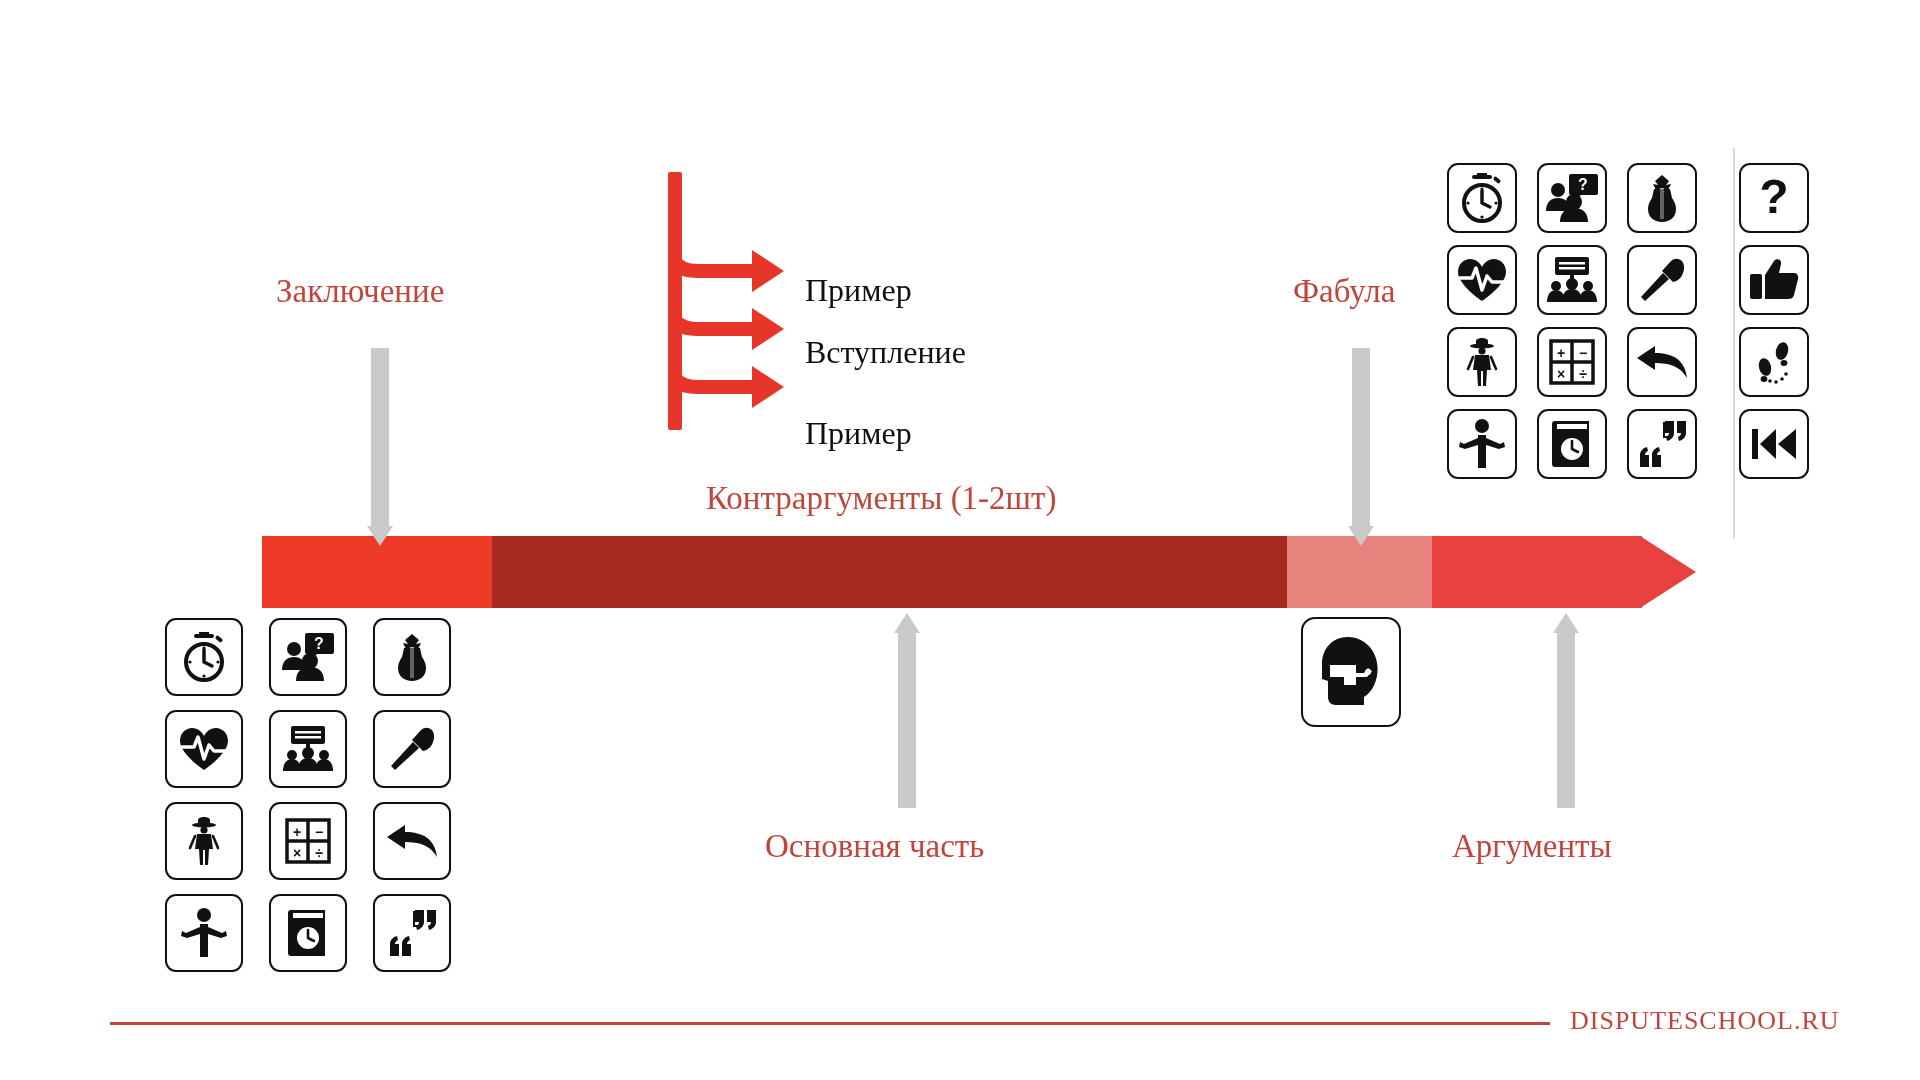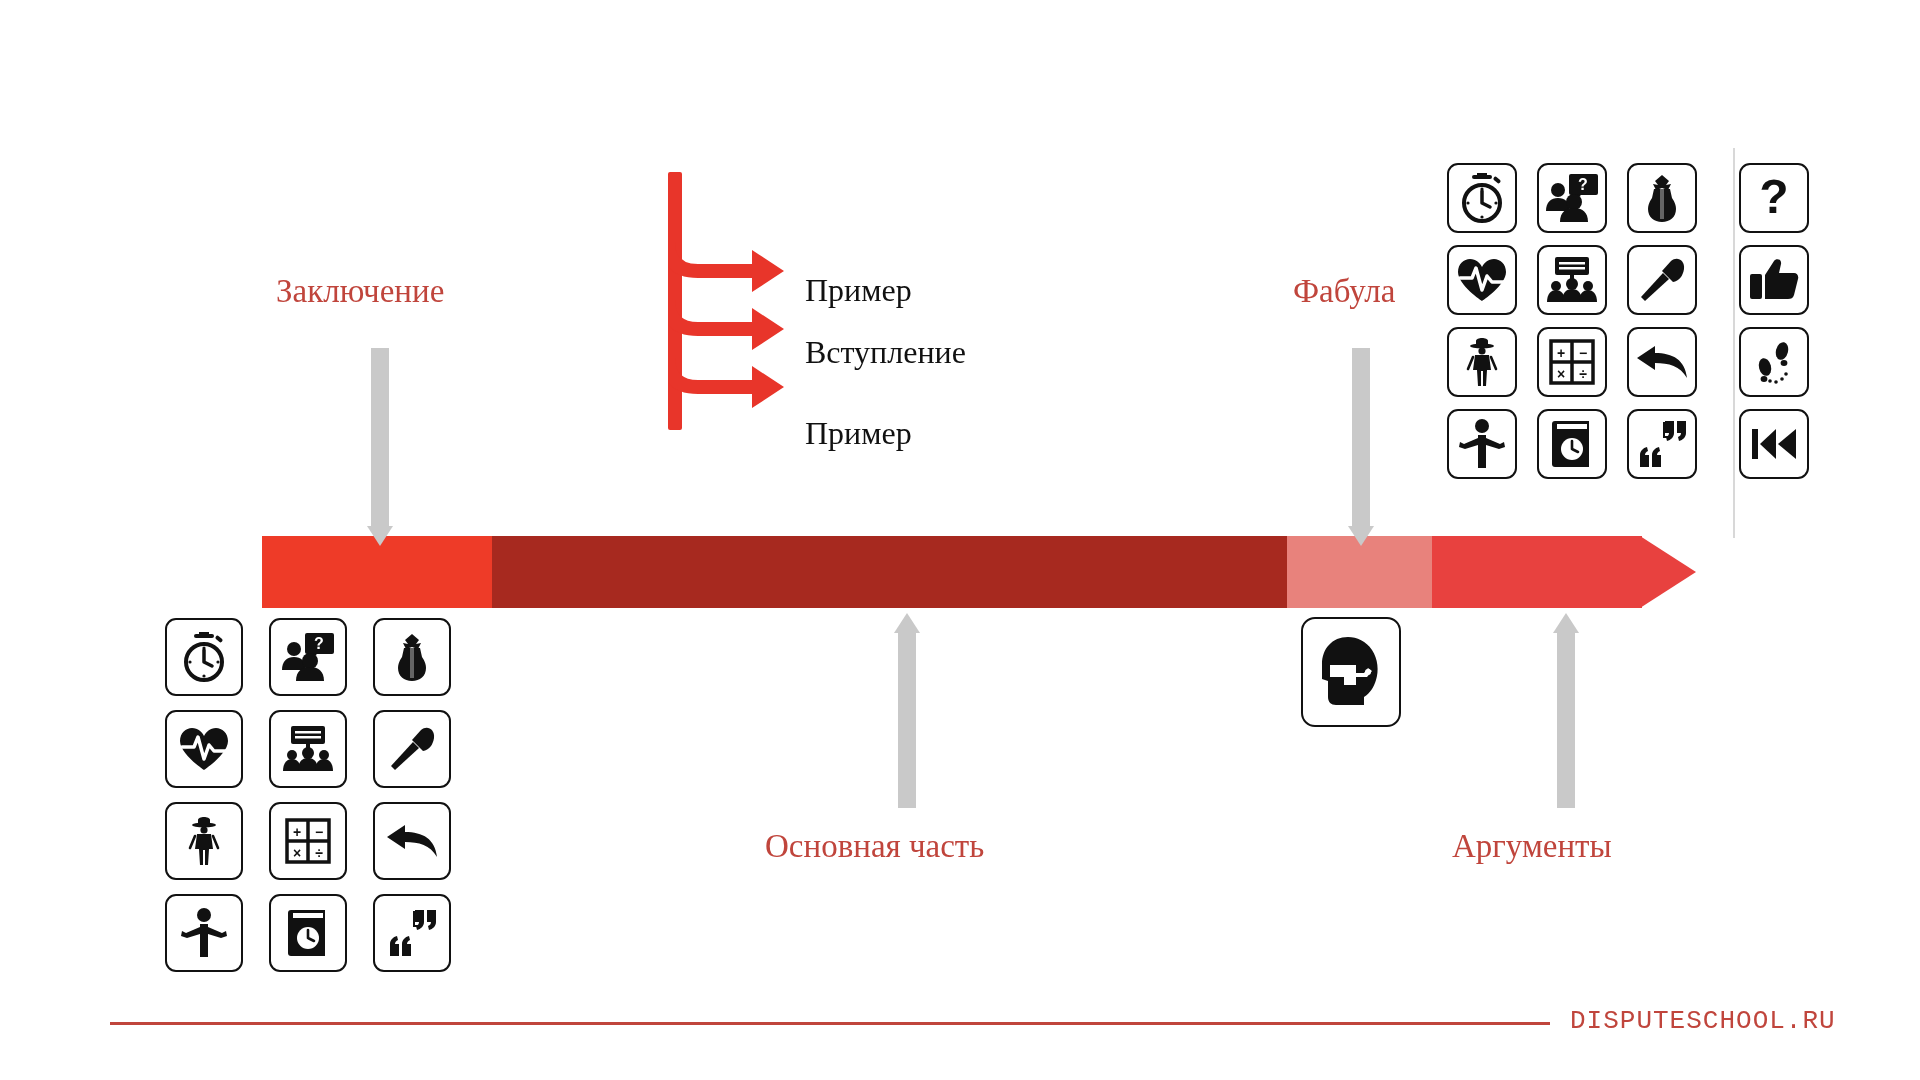--- a/index.html
+++ b/index.html
@@ -108,21 +108,21 @@
   #tile-head{left:1301px;top:617px;width:100px;height:110px;border-radius:14px;}
 
   
   #footer-rule{
     position:absolute;left:110px;top:1022px;width:1440px;height:3px;
     background:#C0453C;
   }
   #footer-text{
     position:absolute;left:1570px;top:1006px;
     color:#C0453C;
-    font-family:Liberation Mono, monospace;
+    font-family:Liberation Serif, serif;
     font-size:26px;letter-spacing:1px;white-space:nowrap;
   }
 </style>
 </head>
 <body>
 
 <div class="stage">
 
   <div class="bar">
     <div class="seg" id="seg1" style="background: rgb(238, 59, 40);"></div>
@@ -154,20 +154,21 @@
     <rect x="0" y="0" width="14" height="258" rx="2" fill="#E8352A"></rect>
 
     <path d="M 7 70 Q 7 92 30 92 L 84 92 L 84 78 L 116 99 L 84 120 L 84 106 L 30 106 Q -7 106 -7 70 Z" fill="#E8352A"></path>
 
     <path d="M 7 128 Q 7 150 30 150 L 84 150 L 84 136 L 116 157 L 84 178 L 84 164 L 30 164 Q -7 164 -7 128 Z" fill="#E8352A"></path>
 
     <path d="M 7 186 Q 7 208 30 208 L 84 208 L 84 194 L 116 215 L 84 236 L 84 222 L 30 222 Q -7 222 -7 186 Z" fill="#E8352A"></path>
   </svg>
 
   <div class="lbl" id="lbl-intro">Заключение</div>
+  <div class="lbl" id="lbl-counter">Контраргументы (1-2шт)</div>
   <div class="lbl" id="lbl-call">Фабула</div>
   <div class="lbl" id="lbl-main">Основная часть</div>
   <div class="lbl" id="lbl-concl">Аргументы</div>
 
   <div class="sublbl" id="sub-fabula">Пример</div>
   <div class="sublbl" id="sub-support">Вступление</div>
   <div class="sublbl" id="sub-example">Пример</div>
 
   <div class="grid" id="grid-bottom">
       <div class="tile" style="left: 0px; top: 0px; width: 78px; height: 78px;">

